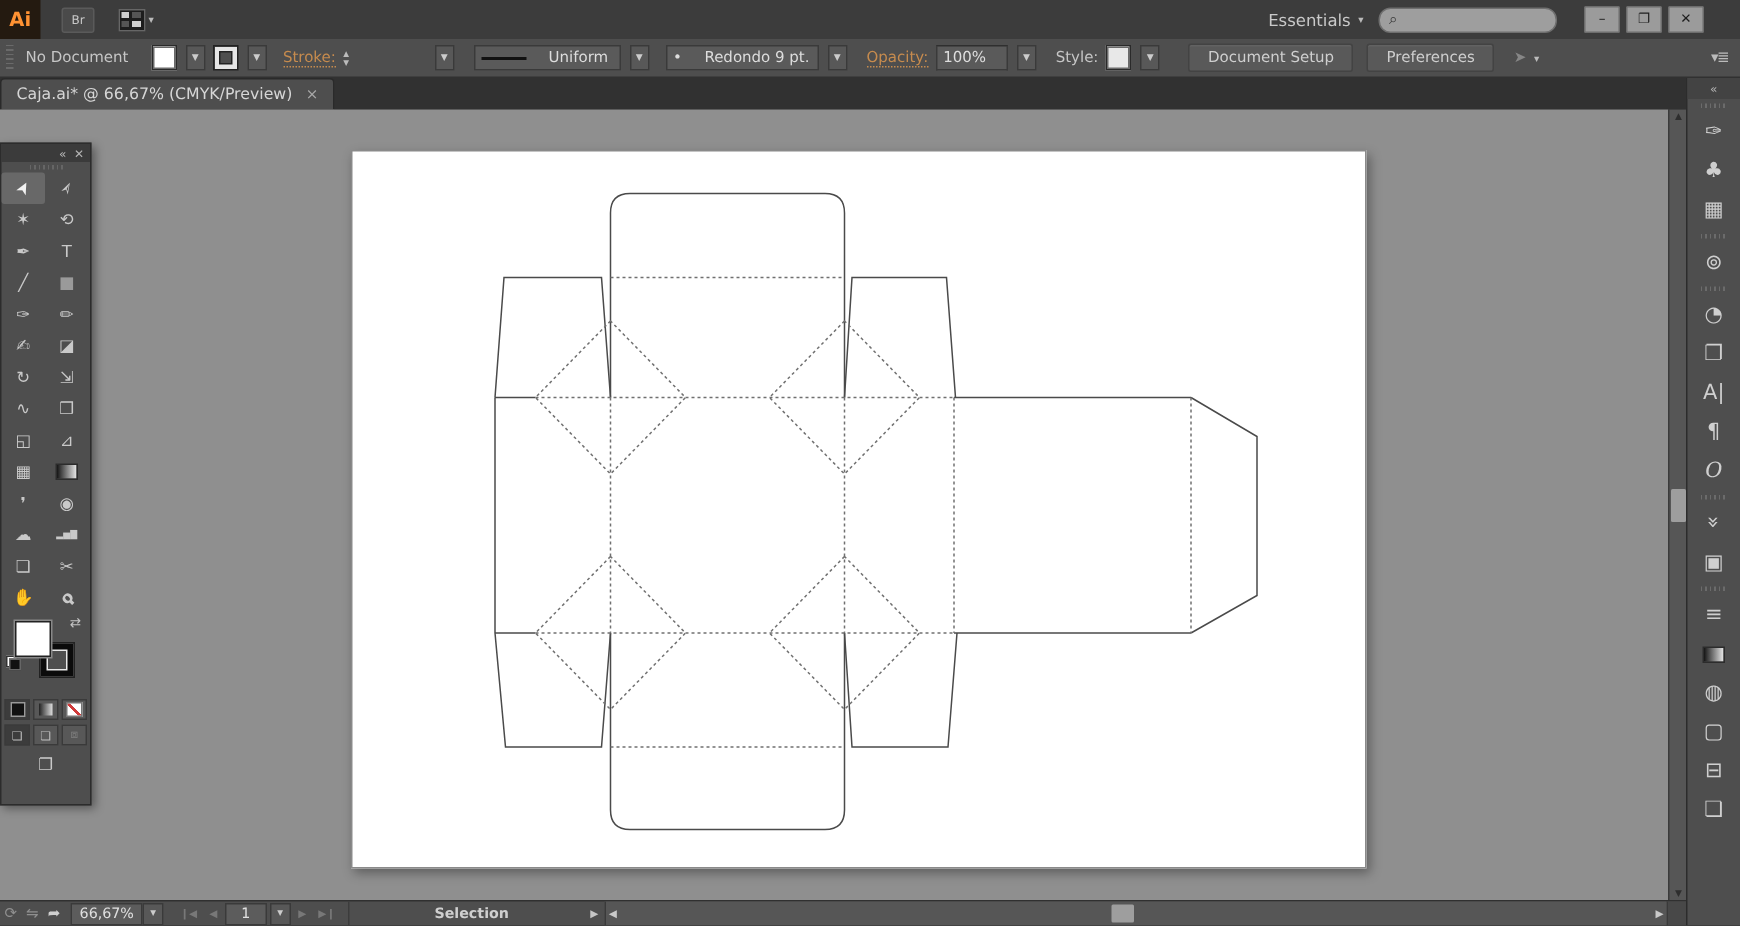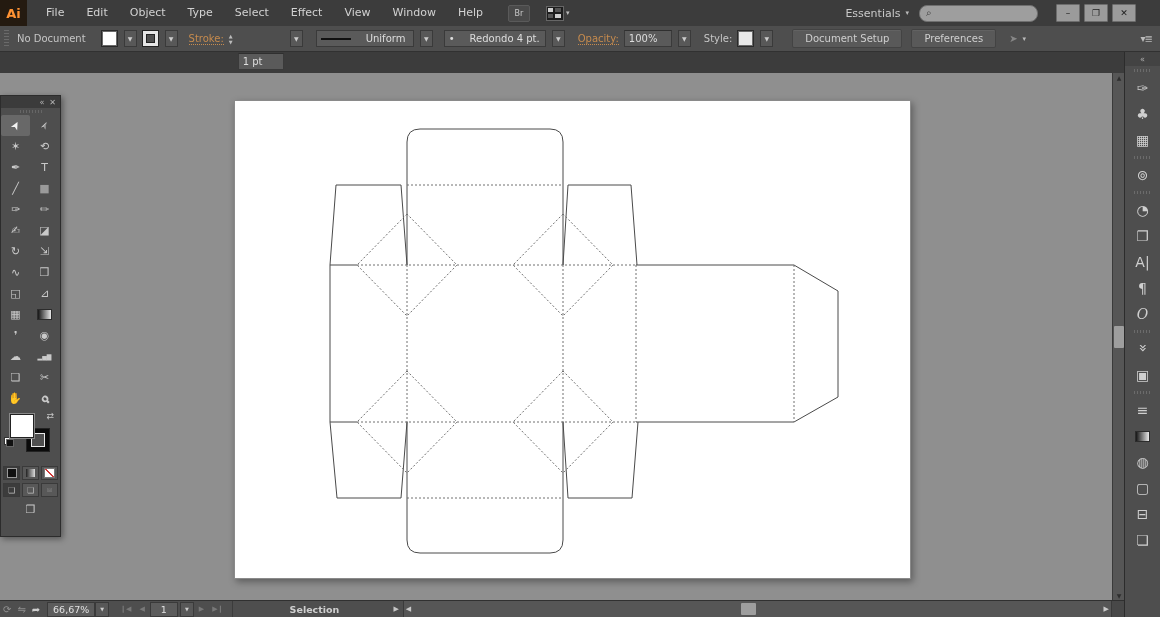--- a/index.html
+++ b/index.html
@@ -133,31 +133,20 @@
   .harrow{position:absolute;top:0;height:17px;display:flex;align-items:center;font-size:7px;color:#c9c9c9;}
   .corner{width:12px;height:17px;background:#484848;border-left:1px solid #3a3a3a;}
 </style>
 </head>
 <body>
 
 <div class="app">
 
   <div class="menubar">
     <div class="ai-logo">Ai</div>
-    <div class="menus" id="menus">
-        <span class="menu-item">File</span>
-        <span class="menu-item">Edit</span>
-        <span class="menu-item">Object</span>
-        <span class="menu-item">Type</span>
-        <span class="menu-item">Select</span>
-        <span class="menu-item">Effect</span>
-        <span class="menu-item">View</span>
-        <span class="menu-item">Window</span>
-        <span class="menu-item">Help</span>
-      </div>
     <div class="sq-btn">Br</div>
     <div class="ws-icon">
       <span class="ws-grid">
           <i></i>
           <i class="dk"></i>
           <i class="dk"></i>
           <i></i>
         </span>
       <span class="caret">▾</span>
     </div>
@@ -192,36 +181,42 @@
     </span>
     <span class="field" style="width:36px;margin-top:46px;">1 pt</span>
     <span class="dd">▼</span>
     <span class="combo" style="margin-left:8px;width:88px;">
       <span class="lineprev"></span>
       <span>Uniform</span>
     </span>
     <span class="dd">▼</span>
     <span class="combo" style="margin-left:6px;width:92px;">
       <span>•</span>
-      <span>Redondo 4 pt.</span>
+      <span>Redondo 9 pt.</span>
     </span>
     <span class="dd">▼</span>
     <span class="link" style="margin-left:8px;">Opacity:</span>
     <span class="field" style="width:38px;">100%</span>
     <span class="dd">▼</span>
     <span class="cb-label" style="margin-left:8px;">Style:</span>
     <span class="swatch style-sw"></span>
     <span class="dd">▼</span>
     <span class="cb-btn" style="margin-left:14px;">Document Setup</span>
     <span class="cb-btn" style="margin-left:4px;">Preferences</span>
     <span class="dim-ic" style="margin-left:8px;">➤</span>
     <span class="caret">▾</span>
     <span class="panelmenu">▾≣</span>
   </div>
 
+  <div class="tabstrip">
+    <div class="tab">
+      <span>Caja.ai* @ 66,67% (CMYK/Preview)</span>
+      <span class="close">×</span>
+    </div>
+  </div>
 
   <div class="canvas">
     <div class="artboard">
       <svg id="dieline" width="675" height="477" viewBox="0 0 675 477">
           <path d="M172,164 L172,41 Q172,28 185,28 L315,28 Q328,28 328,41 L328,164" fill="none" stroke="#4a4a4a" stroke-width="1"></path>
           <path d="M172,321 L172,439 Q172,452 185,452 L315,452 Q328,452 328,439 L328,321" fill="none" stroke="#4a4a4a" stroke-width="1"></path>
           <path d="M95,164 L101,84 L166,84 L172,164" fill="none" stroke="#4a4a4a" stroke-width="1"></path>
           <path d="M328,164 L333,84 L396,84 L402,164" fill="none" stroke="#4a4a4a" stroke-width="1"></path>
           <path d="M95,321 L102,397 L166,397 L172,321" fill="none" stroke="#4a4a4a" stroke-width="1"></path>
           <path d="M328,321 L333,397 L397,397 L403,321" fill="none" stroke="#4a4a4a" stroke-width="1"></path>

